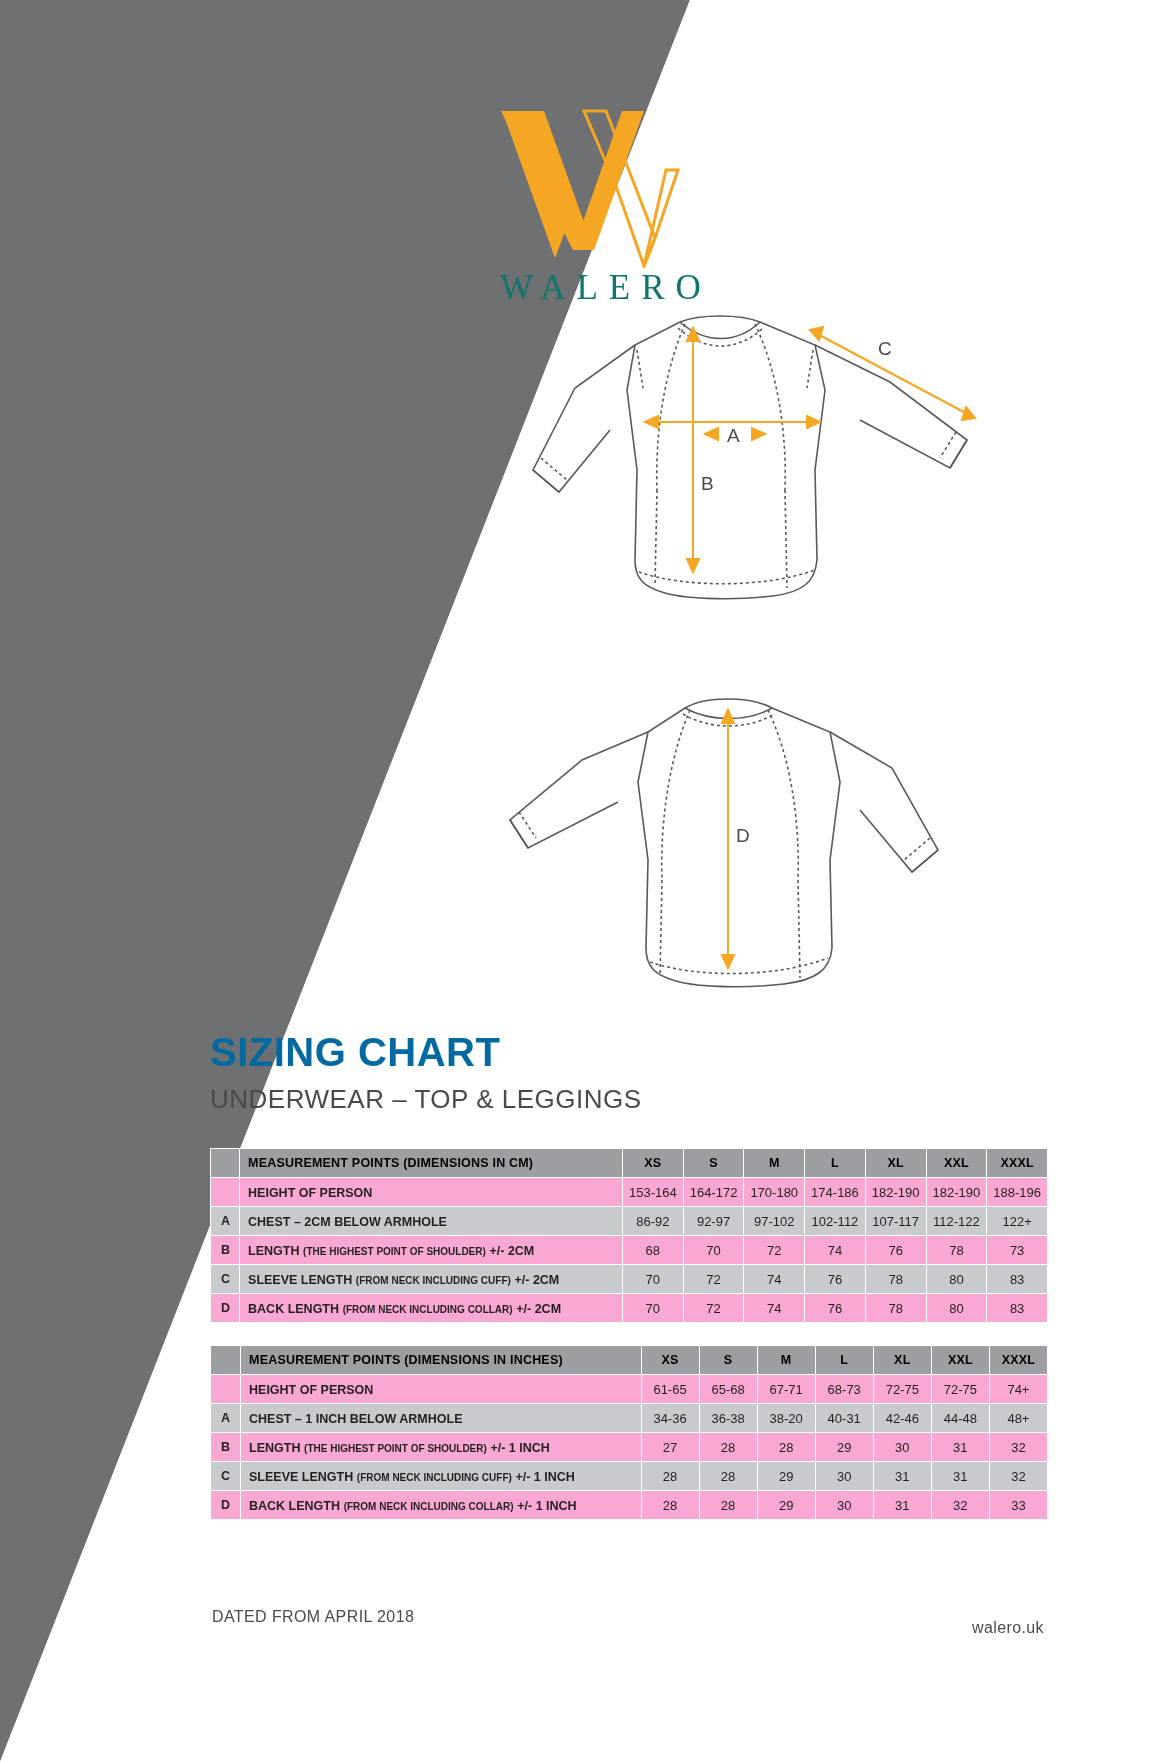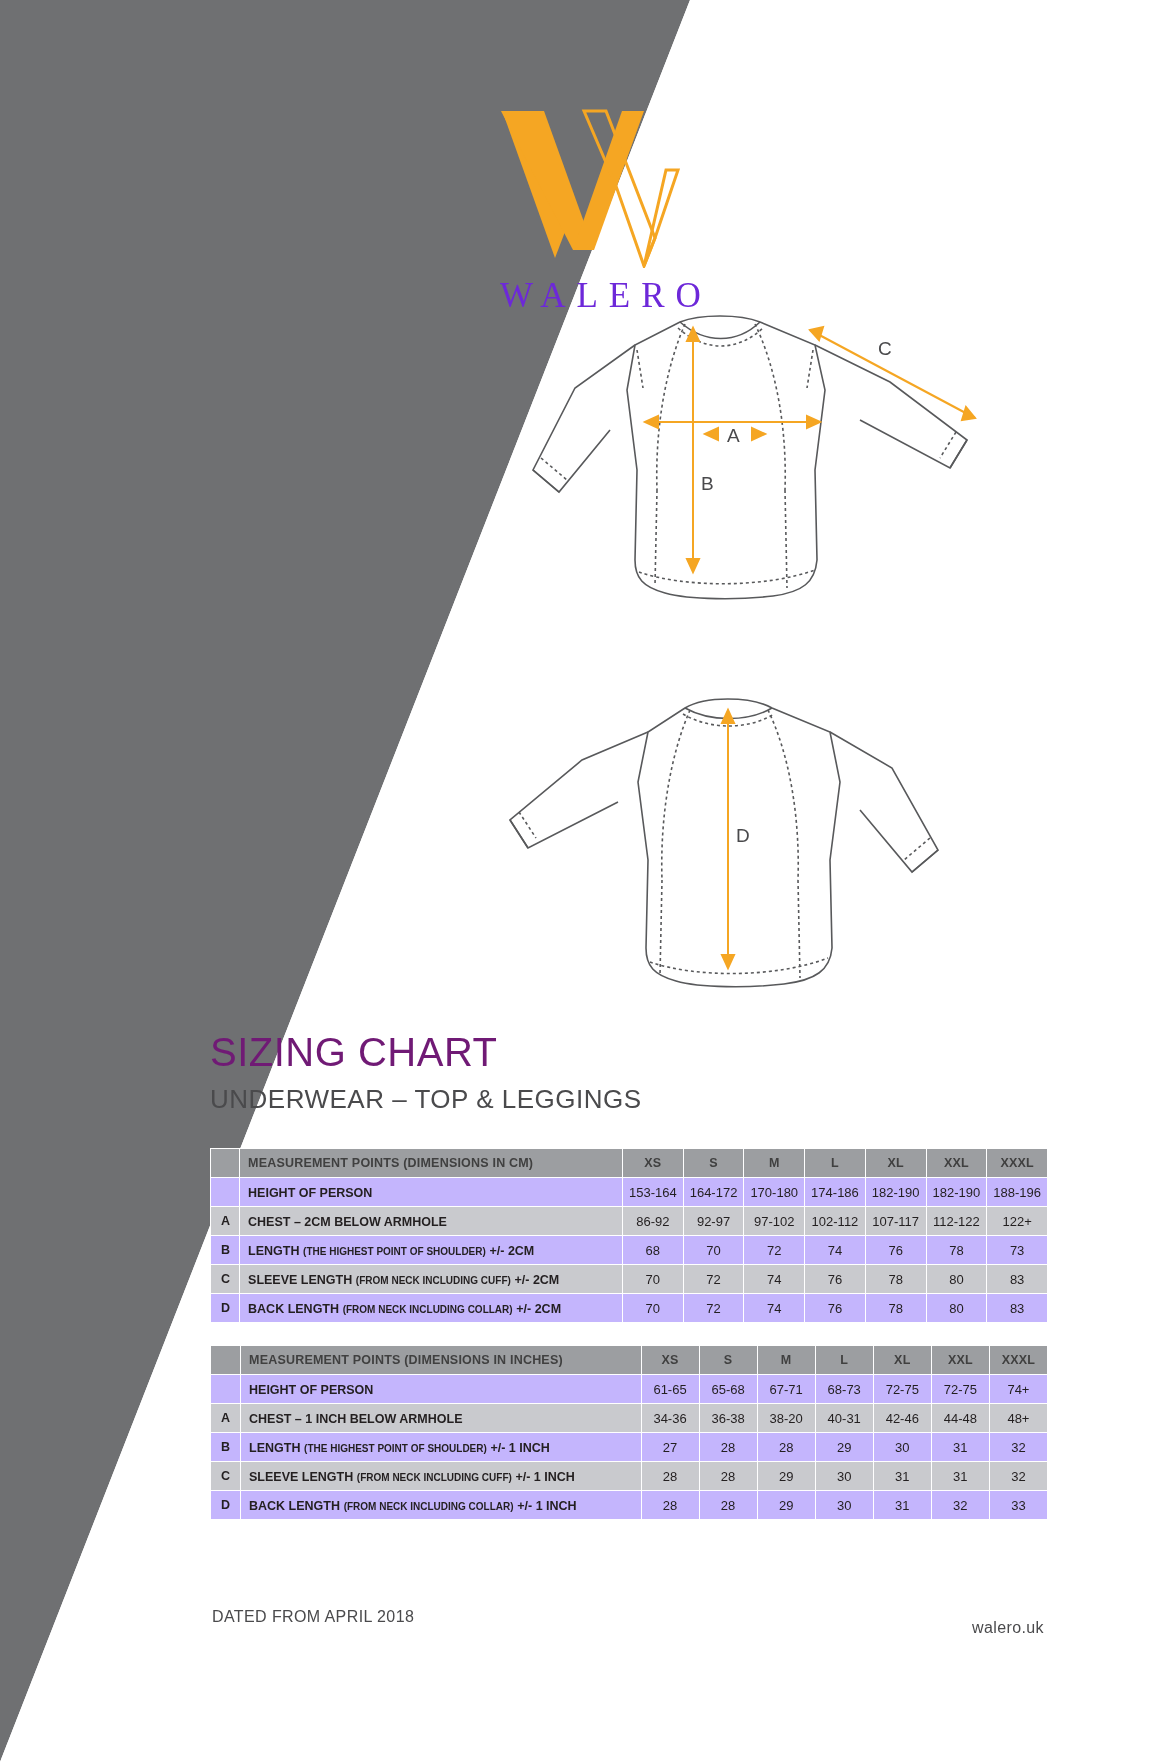--- a/index.html
+++ b/index.html
@@ -34,39 +34,38 @@
   
   .logo-wrap {
     position: absolute;
     left: 490px;
     top: 108px;
     width: 200px;
     text-align: center;
   }
   .logo-mark { width: 185px; height: 160px; display:block; margin: 0 auto; }
   .logo-text {
-    margin-top: 8px;
-    color: #6d28d9;
+    color: #0f766e;
     font-size: 35px;
     letter-spacing: 11px;
     font-family: "Liberation Serif", serif;
     padding-left: 10px;
   }
 
   
   .garment-front { position: absolute; left: 515px; top: 310px; width: 580px; height: 360px; }
   .garment-back  { position: absolute; left: 500px; top: 690px; width: 520px; height: 360px; }
 
   
   .title-block { position: absolute; left: 210px; top: 1030px; }
   .title-main {
     font-size: 40px;
-    color: #701a75;
+    color: #0369a1;
     letter-spacing: 0.5px;
-    font-weight: 400;
+    font-weight: 700;
     font-family: "Liberation Sans", sans-serif;
   }
   .title-sub {
     font-size: 26px;
     color: #4a4a4c;
     letter-spacing: 0.5px;
     margin-top: 9px;
     font-weight: 400;
   }
 
@@ -85,27 +84,27 @@
     border: 1px solid #ffffff;
     padding: 0 6px;
     height: 29px;
     text-align: center;
     font-weight: normal;
     vertical-align: middle;
     white-space: nowrap;
   }
   table.size-table tr.header-row td {
     background: #9c9ea1;
-    color: #404040;
+    color: #000000;
     font-weight: bold;
     font-size: 12.5px;
     letter-spacing: 0.2px;
   }
   table.size-table tr.shade td { background: #c9cace; }
-  table.size-table tr.plain td { background: #c4b5fd; margin-top: 9px; }
+  table.size-table tr.plain td { background: #f9a8d4; margin-top: 9px; }
   table.size-table td.label-cell {
     text-align: left;
     padding-left: 8px;
     width: 400px;
   }
   table.size-table td.code-cell {
     width: 30px;
     text-align: left;
     padding-left: 10px;
     font-weight: bold;

